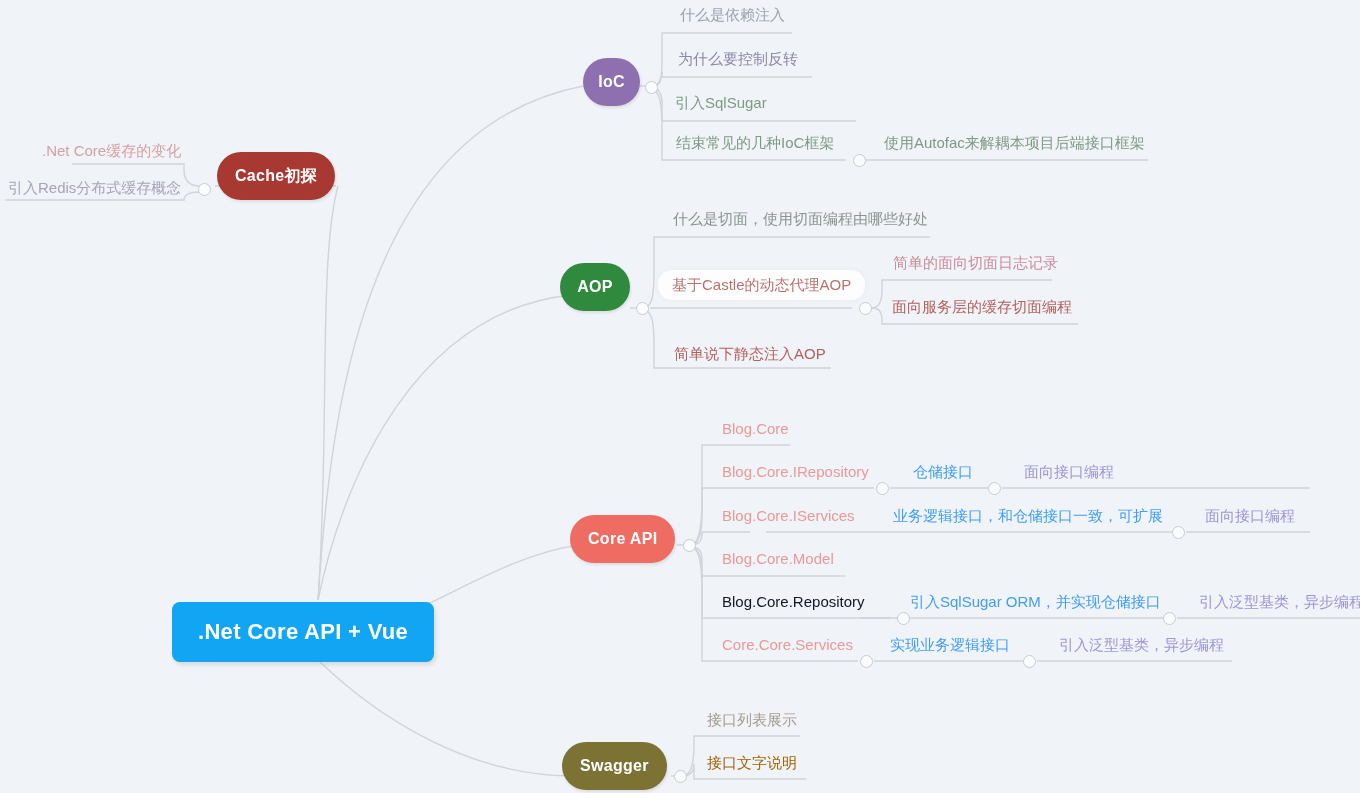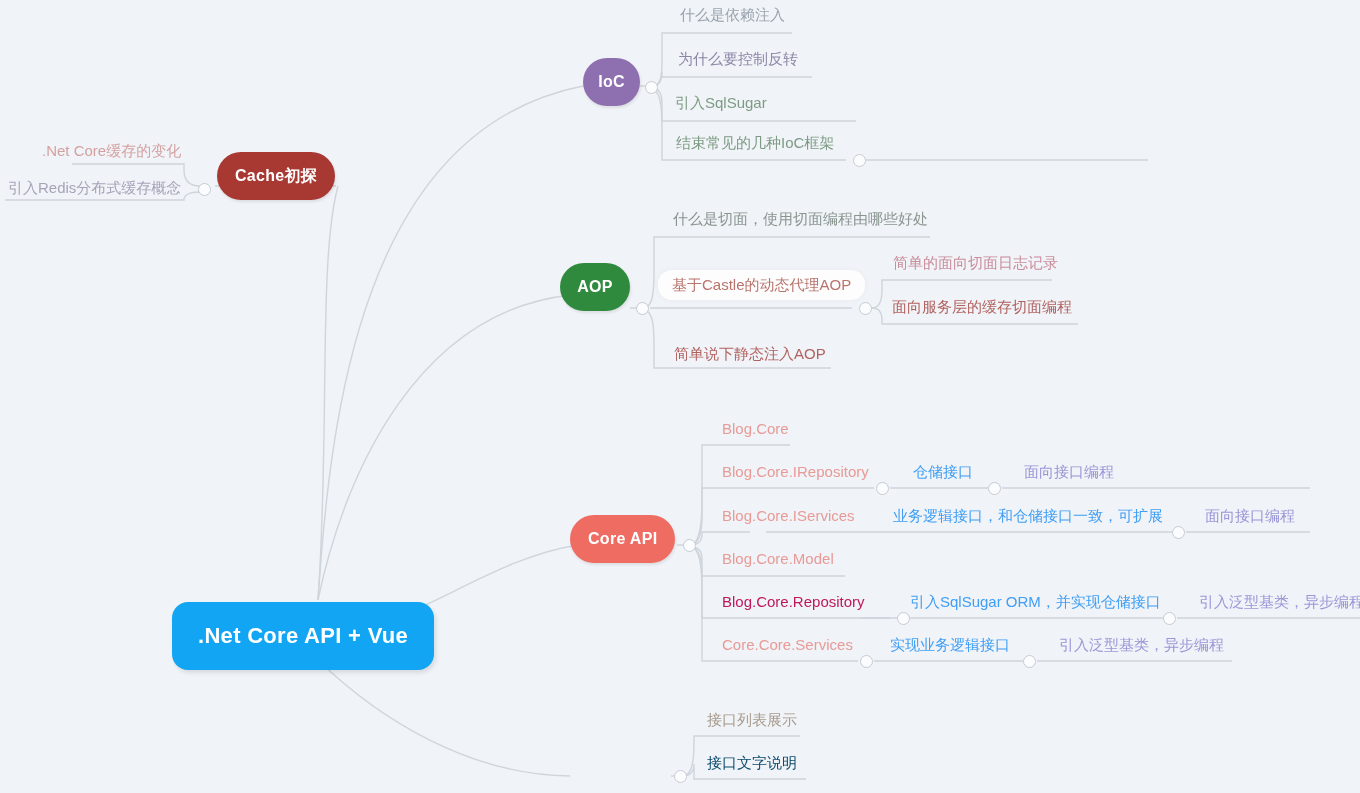--- a/index.html
+++ b/index.html
@@ -40,22 +40,22 @@
     color: #ffffff;
     font-weight: bold;
     display: flex;
     align-items: center;
     justify-content: center;
     letter-spacing: 0.3px;
   }
   .pill.root {
     font-size: 22px;
     padding: 0 26px;
-    height: 68px;
-    border-radius: 16px;
+    height: 60px;
+    border-radius: 8px;
     box-shadow: 2px 3px 4px rgba(0,0,0,0.10);
   }
   .pill.topic {
     font-size: 16px;
     padding: 0 18px;
     height: 48px;
     box-shadow: 1px 2px 3px rgba(0,0,0,0.09);
   }
   
   .leaf {
@@ -177,20 +177,23 @@
   </div>
   <div class="node leaf" style="left: 674px; top: 48px; color: rgb(141, 135, 168);">
     <span>为什么要控制反转</span>
   </div>
   <div class="node leaf" style="left: 671px; top: 92px; color: rgb(125, 155, 132);">
     <span>引入SqlSugar</span>
   </div>
   <div class="node leaf" style="left: 672px; top: 132px; color: rgb(125, 155, 132);">
     <span>结束常见的几种IoC框架</span>
   </div>
+  <div class="node leaf" style="left: 880px; top: 132px; color: rgb(125, 155, 132);">
+    <span>使用Autofac来解耦本项目后端接口框架</span>
+  </div>
 
   <div class="node pill topic" style="left: 560px; top: 263px; width: 70px; padding: 0px; background: rgb(47, 138, 62);">
     <span>AOP</span>
   </div>
   <div class="node leaf" style="left: 669px; top: 208px; color: rgb(138, 149, 144);">
     <span>什么是切面，使用切面编程由哪些好处</span>
   </div>
   <div class="node leaf boxed" style="left: 658px; top: 270px; color: rgb(184, 115, 108);">
     <span>基于Castle的动态代理AOP</span>
   </div>
@@ -224,39 +227,42 @@
   </div>
   <div class="node leaf" style="left: 889px; top: 505px; color: rgb(63, 158, 245);">
     <span>业务逻辑接口，和仓储接口一致，可扩展</span>
   </div>
   <div class="node leaf" style="left: 1201px; top: 505px; color: rgb(154, 150, 216);">
     <span>面向接口编程</span>
   </div>
   <div class="node leaf" style="left: 718px; top: 548px; color: rgb(232, 154, 150);">
     <span>Blog.Core.Model</span>
   </div>
-  <div class="node leaf" style="left: 718px; top: 591px; color: #be185d;">
+  <div class="node leaf" style="left: 718px; top: 591px; color: #0f172a;">
     <span>Blog.Core.Repository</span>
   </div>
   <div class="node leaf" style="left: 906px; top: 591px; color: rgb(63, 158, 245);">
     <span>引入SqlSugar ORM，并实现仓储接口</span>
   </div>
   <div class="node leaf" style="left: 1195px; top: 591px; color: rgb(154, 150, 216);">
     <span>引入泛型基类，异步编程</span>
   </div>
   <div class="node leaf" style="left: 718px; top: 634px; color: rgb(232, 154, 150);">
     <span>Core.Core.Services</span>
   </div>
   <div class="node leaf" style="left: 886px; top: 634px; color: rgb(63, 158, 245);">
     <span>实现业务逻辑接口</span>
   </div>
   <div class="node leaf" style="left: 1055px; top: 634px; color: rgb(154, 150, 216);">
     <span>引入泛型基类，异步编程</span>
   </div>
 
+  <div class="node pill topic" style="left: 562px; top: 742px; background: rgb(124, 114, 52);">
+    <span>Swagger</span>
+  </div>
   <div class="node leaf" style="left: 703px; top: 709px; color: rgb(168, 154, 140);">
     <span>接口列表展示</span>
   </div>
-  <div class="node leaf" style="left: 703px; top: 752px; color: #0c4a6e;">
+  <div class="node leaf" style="left: 703px; top: 752px; color: #a16207;">
     <span>接口文字说明</span>
   </div>
 
 </div>
 
 </body></html>

